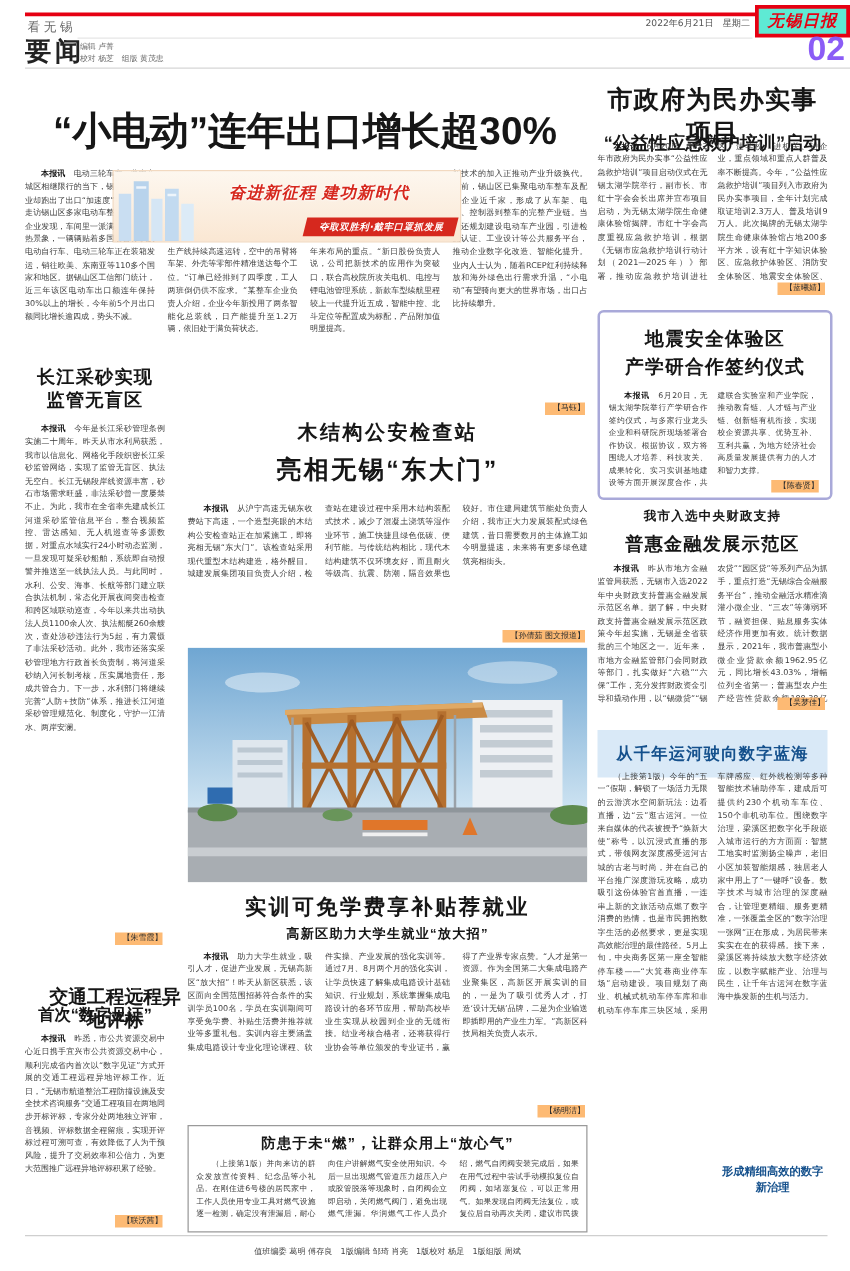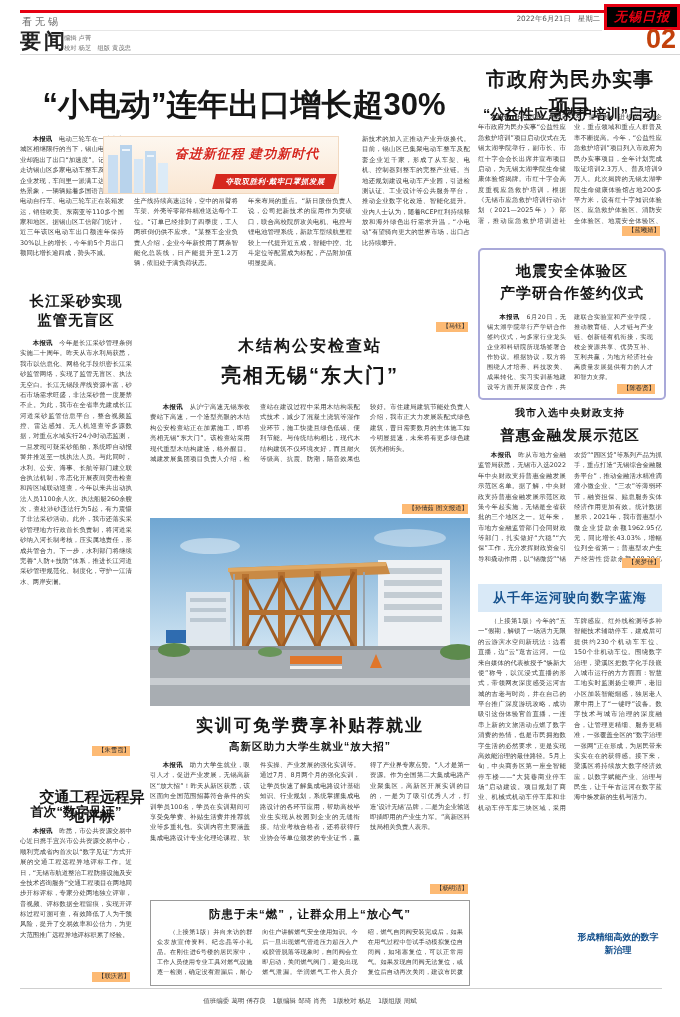--- a/index.html
+++ b/index.html
@@ -8,21 +8,21 @@
   .hl{font-weight:bold;color:#161616;text-align:center;font-family:"Liberation Sans","DejaVu Sans",sans-serif;letter-spacing:1px;}
   .bt{font-size:6.4px;line-height:1.62;text-align:justify;color:#3c3c3c;overflow:hidden;text-indent:2em;}
   .bt .lead{font-weight:bold;color:#101010;}
   .cols2{column-count:2;column-gap:8px;}
   .cols3{column-count:3;column-gap:10px;}
   .byline{position:absolute;right:2px;bottom:0;background:#fdba74;font-size:6.4px;color:#2e2e2e;padding-left:6px;line-height:1.5;}
   .rule{background:#d6d6d6;}
   .banner-title{position:absolute;left:56px;top:8px;right:4px;text-align:center;font-size:13px;font-weight:bold;font-style:italic;color:#d6281e;font-family:"Liberation Sans",sans-serif;text-shadow:0 0 2px #fff,0 0 2px #fff;letter-spacing:1px;}
   .banner-ribbon{position:absolute;right:3px;bottom:4px;background:#d6281e;color:#fff;font-size:7.5px;font-weight:bold;padding:2.5px 10px 2.5px 12px;transform:skewX(-14deg);letter-spacing:.5px;}
   .masthead-box{background:#e60012;}
-  .masthead-inner{position:absolute;left:3px;top:3px;right:3px;bottom:3px;background:#000000;display:flex;align-items:center;justify-content:center;color:#e60012;font-weight:bold;font-style:italic;font-family:"DejaVu Serif",serif;font-size:13px;letter-spacing:1px;}
+  .masthead-inner{position:absolute;left:3px;top:3px;right:3px;bottom:3px;background:#5eead4;display:flex;align-items:center;justify-content:center;color:#e60012;font-weight:bold;font-style:italic;font-family:"DejaVu Serif",serif;font-size:13px;letter-spacing:1px;}
   .bluehead{color:#14508c;font-weight:bold;font-family:"Liberation Sans",sans-serif;}
 </style>
 </head>
 <body>
 
 <div id="paper">
 
   <div class="abs" style="left:20px;top:10px;width:586px;height:3px;background:#e60012;"></div>
   <div class="abs masthead-box" style="left:604px;top:4px;width:76px;height:26px;">
     <div class="masthead-inner">无锡日报</div>
@@ -30,35 +30,35 @@
   <div class="abs" style="left:22px;top:15px;font-size:10px;color:#6a6a6a;letter-spacing:3px;">看无锡</div>
   <div class="abs" style="left:20px;top:27px;font-size:21px;font-weight:bold;color:#222;letter-spacing:3px;font-family:'Liberation Sans',sans-serif;">要闻</div>
   <div class="abs rule" style="left:62px;top:30px;width:540px;height:1px;background:#e6e6e6;"></div>
   <div class="abs" style="left:64px;top:33px;font-size:6.3px;color:#6d6d6d;line-height:1.55;">
     <div>编辑 卢菁</div>
     <div>校对 杨芝　组版 黄茂忠</div>
   </div>
   <div class="abs" style="left:440px;top:14px;width:160px;text-align:right;font-size:7.3px;color:#555;">
     <span>2022年6月21日</span>　<span>星期二</span>
   </div>
-  <div class="abs" style="left:624px;top:24px;width:52px;text-align:right;font-size:27px;font-weight:bold;color:#c2410c;font-family:'Liberation Sans',sans-serif;">02</div>
+  <div class="abs" style="left:624px;top:24px;width:52px;text-align:right;font-size:27px;font-weight:bold;color:#8b5cf6;font-family:'Liberation Sans',sans-serif;">02</div>
   <div class="abs rule" style="left:20px;top:54px;width:660px;height:1px;"></div>
 
   <div class="abs hl" style="left:18px;top:84px;width:452px;font-size:31px;letter-spacing:0;">“小电动”连年出口增长超30%</div>
 
   <div class="abs" style="left:20px;top:134px;width:450px;height:198px;">
     <div class="abs bt" style="left:0;top:0;width:104px;height:146px;">
       <span class="lead">本报讯　</span><span>电动三轮车在一些中心城区相继限行的当下，锡山电动车产业却跑出了出口“加速度”。记者日前走访锡山区多家电动车整车及零部件企业发现，车间里一派满工达产的火热景象，一辆辆贴着多国语言标识的电动自行车、电动三轮车正在装箱发运，销往欧美、东南亚等110多个国家和地区。据锡山区工信部门统计，近三年该区电动车出口额连年保持30%以上的增长，今年前5个月出口额同比增长逾四成，势头不减。</span>
     </div>
     <div class="abs bt" style="left:114px;top:62px;width:104px;height:136px;text-indent:0;">生产线持续高速运转，空中的吊臂将车架、外壳等零部件精准送达每个工位。“订单已经排到了四季度，工人两班倒仍供不应求。”某整车企业负责人介绍，企业今年新投用了两条智能化总装线，日产能提升至1.2万辆，依旧处于满负荷状态。</div>
     <div class="abs bt" style="left:228px;top:62px;width:104px;height:136px;text-indent:0;">年来布局的重点。“新日股份负责人说，公司把新技术的应用作为突破口，联合高校院所攻关电机、电控与锂电池管理系统，新款车型续航里程较上一代提升近五成，智能中控、北斗定位等配置成为标配，产品附加值明显提高。</div>
     <div class="abs bt" style="left:342px;top:0;width:108px;height:198px;text-indent:0;">新技术的加入正推动产业升级换代。目前，锡山区已集聚电动车整车及配套企业近千家，形成了从车架、电机、控制器到整车的完整产业链。当地还规划建设电动车产业园，引进检测认证、工业设计等公共服务平台，推动企业数字化改造、智能化提升。业内人士认为，随着RCEP红利持续释放和海外绿色出行需求升温，“小电动”有望骑向更大的世界市场，出口占比持续攀升。</div>
     <div class="byline">【马钰】</div>
 
-    <div class="abs" style="left:83px;top:2px;width:234px;height:56px;background:linear-gradient(180deg,#fdf7ef,#fae7d3);overflow:hidden;border:1px solid #f2d9c0;">
+    <div class="abs" style="left:70px;top:2px;width:234px;height:56px;background:linear-gradient(180deg,#fdf7ef,#fae7d3);overflow:hidden;border:1px solid #f2d9c0;padding-left:43px;">
       <svg width="70" height="56" viewBox="0 0 70 56" style="position:absolute;left:0;top:0;">
         <rect x="4" y="18" width="10" height="38" fill="#c9def2"></rect>
         <rect x="16" y="8" width="12" height="48" fill="#b8d3ec"></rect>
         <rect x="30" y="22" width="9" height="34" fill="#d5e6f5"></rect>
         <rect x="41" y="14" width="11" height="42" fill="#c2daf0"></rect>
         <rect x="54" y="26" width="10" height="30" fill="#dcebf7"></rect>
         <rect x="18" y="12" width="8" height="2" fill="#eef5fb"></rect>
         <rect x="43" y="18" width="7" height="2" fill="#eef5fb"></rect>
       </svg>
       <div class="banner-title">奋进新征程 建功新时代</div>
@@ -178,21 +178,21 @@
 
   <div class="abs hl" style="left:478px;top:406px;width:184px;font-size:10px;">我市入选中央财政支持</div>
   <div class="abs hl" style="left:478px;top:426px;width:184px;font-size:14.5px;">普惠金融发展示范区</div>
   <div class="abs" style="left:478px;top:450px;width:184px;height:118px;">
     <div class="bt cols2" style="width:184px;height:118px;">
       <span class="lead">本报讯　</span><span>昨从市地方金融监管局获悉，无锡市入选2022年中央财政支持普惠金融发展示范区名单。据了解，中央财政支持普惠金融发展示范区政策今年起实施，无锡是全省获批的三个地区之一。近年来，市地方金融监管部门会同财政等部门，扎实做好“六稳”“六保”工作，充分发挥财政资金引导和撬动作用，以“锡微贷”“锡农贷”“园区贷”等系列产品为抓手，重点打造“无锡综合金融服务平台”，推动金融活水精准滴灌小微企业、“三农”等薄弱环节，融资担保、贴息服务实体经济作用更加有效。统计数据显示，2021年，我市普惠型小微企业贷款余额1962.95亿元，同比增长43.03%，增幅位列全省第一；普惠型农户生产经营性贷款余额188.38亿元，同比增长68.34%，增幅位列全省第二。</span>
     </div>
     <div class="byline">【吴梦佳】</div>
   </div>
 
-  <div class="abs" style="left:478px;top:584px;width:184px;height:28px;background:#d9e9f7;display:flex;align-items:center;justify-content:center;">
+  <div class="abs" style="left:478px;top:584px;width:184px;height:38px;background:#d9e9f7;display:flex;align-items:center;justify-content:center;">
     <span class="bluehead" style="font-size:13px;letter-spacing:1px;">从千年运河驶向数字蓝海</span>
   </div>
   <div class="abs bt cols2" style="left:478px;top:616px;width:184px;height:368px;">（上接第1版）今年的“五一”假期，解锁了一场活力无限的云游滨水空间新玩法：边看直播，边“云”逛古运河。一位来自媒体的代表被授予“焕新大使”称号，以沉浸式直播的形式，带领网友深度感受运河古城的古老与时尚，并在自己的平台推广深度游玩攻略，成功吸引这份体验官首直播，一连串上新的文旅活动点燃了数字消费的热情，也是市民拥抱数字生活的必然要求，更是实现高效能治理的最佳路径。5月上旬，中央商务区第一座全智能停车楼——“大箕巷商业停车场”启动建设。项目规划了商业、机械式机动车停车库和非机动车停车库三块区域，采用车牌感应、红外线检测等多种智能技术辅助停车，建成后可提供约230个机动车车位、150个非机动车位。围绕数字治理，梁溪区把数字化手段嵌入城市运行的方方面面：智慧工地实时监测扬尘噪声，老旧小区加装智能烟感，独居老人家中用上了“一键呼”设备。数字技术与城市治理的深度融合，让管理更精细、服务更精准，一张覆盖全区的“数字治理一张网”正在形成，为居民带来实实在在的获得感。接下来，梁溪区将持续放大数字经济效应，以数字赋能产业、治理与民生，让千年古运河在数字蓝海中焕发新的生机与活力。</div>
   <div class="abs" style="left:574px;top:928px;width:88px;height:30px;background:#fff;text-align:center;padding-top:3px;">
     <div class="bluehead" style="font-size:9px;line-height:1.45;">形成精细高效的数字</div>
     <div class="bluehead" style="font-size:9px;line-height:1.45;">新治理</div>
   </div>
 
   <div class="abs rule" style="left:20px;top:988px;width:642px;height:1px;background:#cfcfcf;"></div>
   <div class="abs" style="left:120px;top:997px;width:380px;text-align:center;font-size:6.5px;color:#454545;">值班编委 葛明 傅存良　1版编辑 邹琦 肖亮　1版校对 杨足　1版组版 周斌</div>

